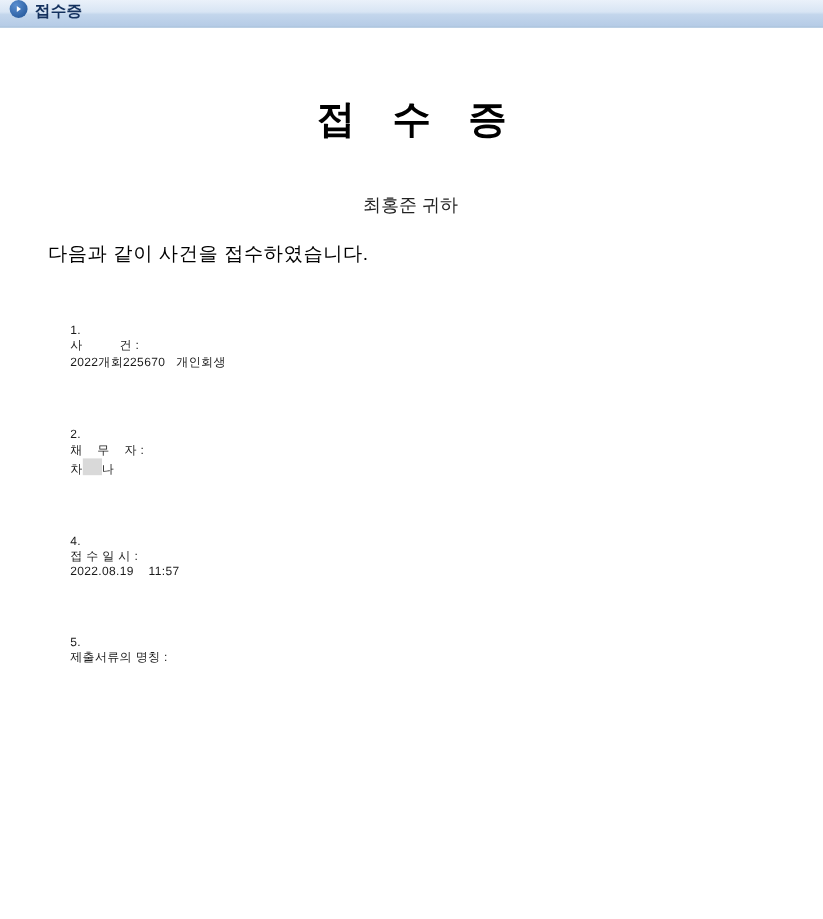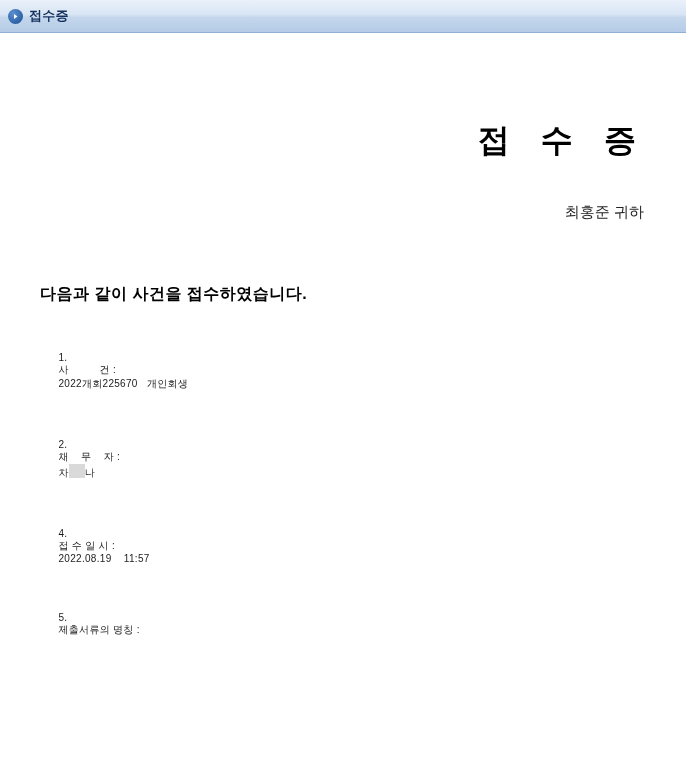--- a/index.html
+++ b/index.html
@@ -10,25 +10,24 @@
     width: 686px;
     height: 766px;
     background: #ffffff;
     font-family: "Liberation Sans", sans-serif;
     color: #1a1a1a;
     overflow: hidden;
   }
 
   
   .titlebar {
-    height: 33px;
+    height: 23px;
     background: linear-gradient(to bottom, #eaf1fa 0%, #d8e5f4 45%, #c3d6ec 55%, #b5cbe6 100%);
     border-bottom: 1px solid #8fb0d3;
     display: flex;
-    align-items: center;
     padding: 0 8px;
     box-sizing: border-box;
   }
   .titlebar .bullet-icon {
     width: 15px;
     height: 15px;
     border-radius: 50%;
     background: radial-gradient(circle at 35% 30%, #5b8fd0, #1c4f92);
     display: inline-flex;
     align-items: center;
@@ -46,43 +45,43 @@
 
   
   .doc {
     padding: 0 40px;
     box-sizing: border-box;
     position: relative;
     height: calc(766px - 33px);
   }
 
   .doc-title {
-    text-align: right;
+    text-align: center;
     font-family: "DejaVu Serif", "Liberation Serif", serif;
     font-size: 32px;
     font-weight: bold;
     letter-spacing: 10px;
     color: #000000;
-    margin-top: 86px;
+    margin-top: 55px;
     padding-left: 10px;
   }
 
   .addressee {
-    text-align: right;
+    text-align: center;
     font-size: 15px;
     color: #222;
     margin-top: 40px;
     padding-right: 2px;
   }
 
   .lead {
     font-size: 16px;
-    font-weight: bold;
+    font-weight: normal;
     color: #000;
-    margin-top: 62px;
+    margin-top: 21px;
     letter-spacing: 0.5px;
   }
 
   .items {
     margin-top: 36px;
   }
   .item {
     font-size: 10px;
     color: #1a1a1a;
     margin-bottom: 26px;

